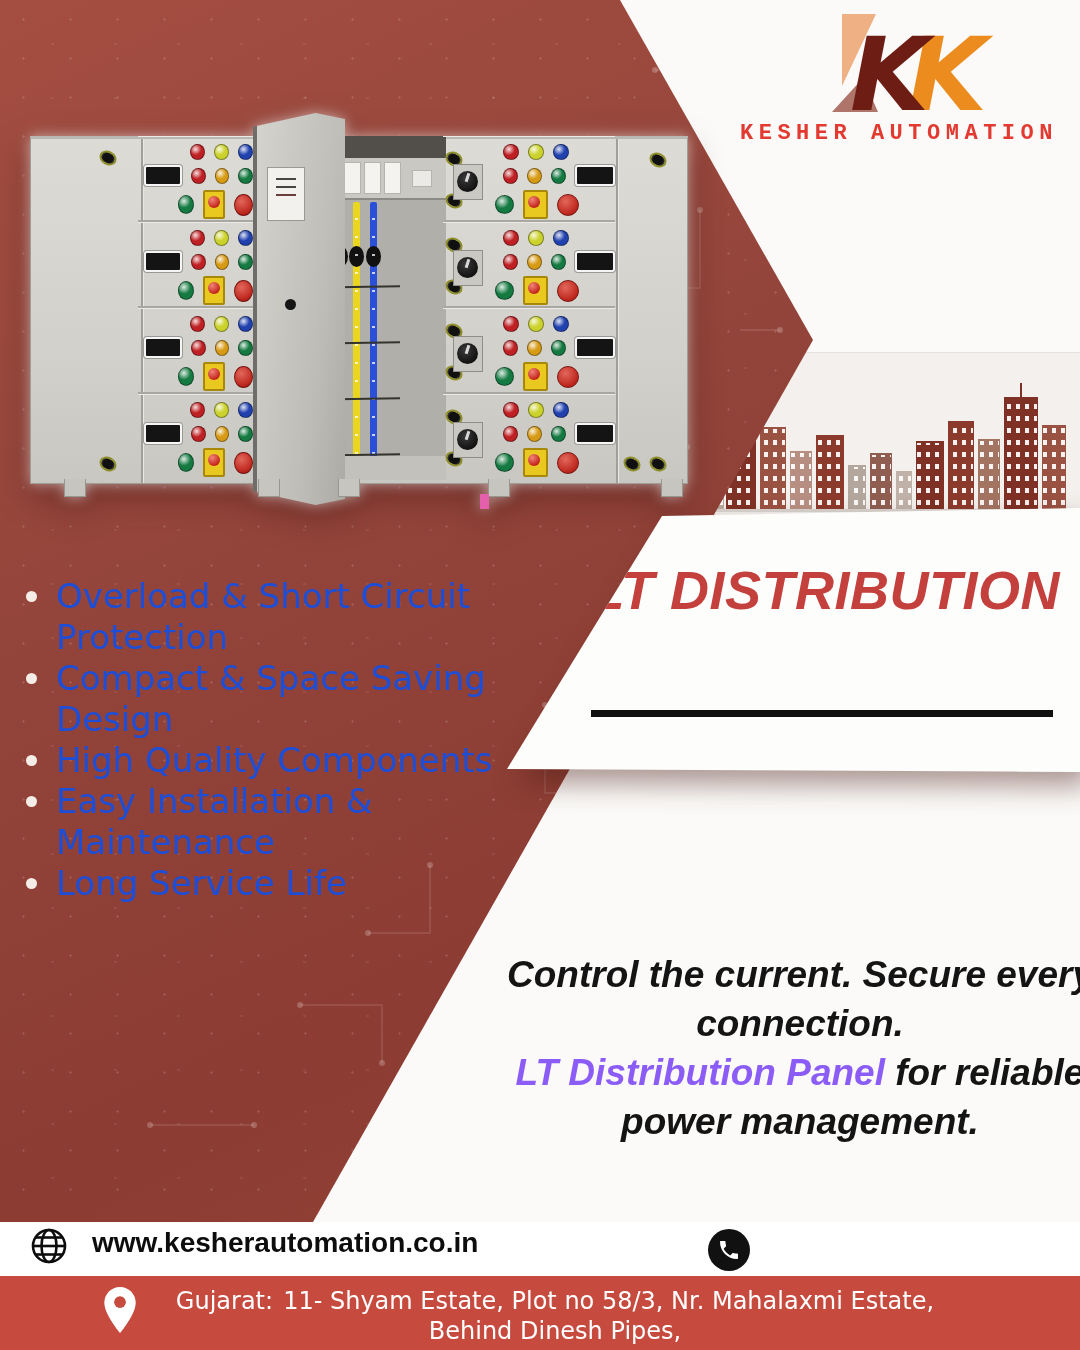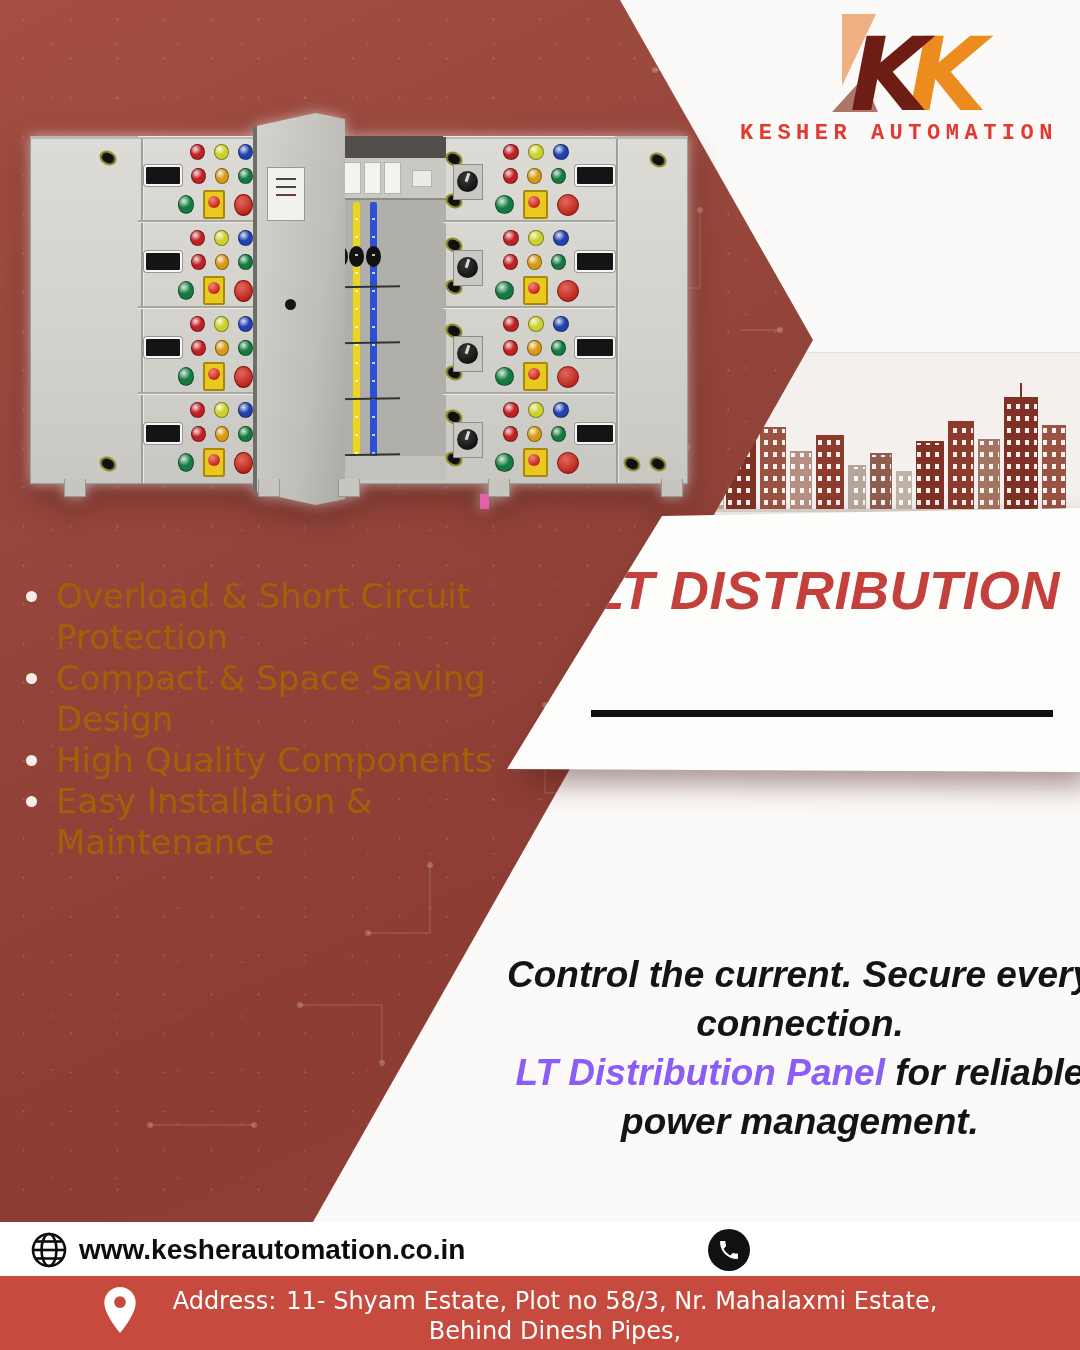--- a/index.html
+++ b/index.html
@@ -100,38 +100,38 @@
         clip-path:polygon(202px 11px,620px 3px,620px 267px,47px 264px);}
   .title{position:absolute;right:20px;top:56px;text-align:right;margin:0;
         font-family:"Liberation Sans",sans-serif;font-style:italic;font-weight:bold;
         font-size:54px;line-height:58px;letter-spacing:.5px;color:#c4403c;white-space:nowrap;}
   .title-divider{position:absolute;right:27px;top:205px;width:462px;height:7px;background:#111;}
 
   
   .features{position:absolute;left:26px;top:576px;width:510px;margin:0;padding:0;list-style:none;}
   .features li{display:flex;align-items:flex-start;gap:19px;}
   .features .dot{flex:0 0 11px;width:11px;height:11px;border-radius:50%;background:#f5ede7;margin-top:15px;}
-  .features .ftext{font-size:34px;line-height:41px;color:#a16207;}
+  .features .ftext{font-size:34px;line-height:41px;color:#1d4ed8;}
 
   
   .tagline{position:absolute;left:400px;top:950px;width:800px;text-align:center;
         font-family:"Liberation Sans",sans-serif;font-style:italic;font-weight:bold;
         font-size:37px;line-height:49px;color:#141414;}
   .tagline div{white-space:nowrap;}
   .tl-highlight{color:#8b5cf6;}
 
   
   .logo{position:absolute;left:780px;top:10px;width:240px;height:108px;}
   .wordmark{position:absolute;left:740px;top:121px;width:334px;text-align:left;
         font-family:Liberation Mono, monospace;font-weight:bold;font-size:22px;
         letter-spacing:5.5px;color:#e23a31;white-space:nowrap;}
 
   
   .band{position:absolute;left:0;top:1222px;width:1080px;height:54px;background:#ffffff;}
-  .web-row{position:absolute;left:30px;top:1227px;height:46px;display:flex;align-items:center;gap:11px;}
+  .web-row{position:absolute;left:30px;top:1227px;height:46px;display:flex;align-items:flex-start;gap:24px;}
   .web-text{font-family:"Liberation Sans",sans-serif;font-weight:bold;font-size:28px;color:#0d0d0d;}
   .phone-row{position:absolute;left:708px;top:1227px;height:46px;display:flex;align-items:center;gap:15px;}
   .phone-ico{width:42px;height:42px;border-radius:50%;background:#111;display:flex;
         align-items:center;justify-content:center;}
   .phone-num{font-family:"Liberation Sans",sans-serif;font-weight:bold;font-size:35px;color:#0d0d0d;}
   .addr-bar{position:absolute;left:0;top:1276px;width:1080px;height:74px;background:#c64a3e;}
   .addr-pin{position:absolute;left:104px;top:1287px;}
   .addr-text{position:absolute;left:140px;top:1286px;width:830px;text-align:center;
         color:#ffffff;font-size:24px;line-height:30px;}
   .addr-label{margin-right:10px;}
@@ -434,20 +434,24 @@
         <span class="ftext">Compact &amp; Space Saving Design</span>
       </li>
     <li>
         <span class="dot"></span>
         <span class="ftext">High Quality Components</span>
       </li>
     <li>
         <span class="dot"></span>
         <span class="ftext">Easy Installation &amp; Maintenance</span>
       </li>
+    <li>
+        <span class="dot"></span>
+        <span class="ftext">Long Service Life</span>
+      </li>
   </ul>
 
   <div class="tagline">
     <div>Control the current. Secure every</div>
     <div>connection.</div>
     <div><span class="tl-highlight">LT Distribution Panel</span><span> for reliable</span></div>
     <div>power management.</div>
   </div>
 
   <svg class="logo" viewBox="0 0 240 108">
@@ -480,17 +484,17 @@
       </svg>
     </span>
   </div>
 
   <div class="addr-bar"></div>
   <svg class="addr-pin" width="32" height="46" viewBox="0 0 30 44">
     <path d="M15 0C6.7 0 0 6.7 0 15c0 11.2 15 29 15 29s15-17.8 15-29C30 6.7 23.3 0 15 0z" fill="#ffffff"></path>
     <circle cx="15" cy="14.5" r="5.6" fill="#c64a3e"></circle>
   </svg>
   <div class="addr-text">
-    <div><span class="addr-label">Address:</span><span>11- Shyam Estate, Plot no 58/3, Nr. Mahalaxmi Estate, Behind Dinesh Pipes,</span></div>
+    <div><span class="addr-label">Gujarat:</span><span>11- Shyam Estate, Plot no 58/3, Nr. Mahalaxmi Estate, Behind Dinesh Pipes,</span></div>
     <div>Kiran Industries Road , Vatva Phase 1, Ahmedabad – 382445, Gujarat – India</div>
   </div>
 
 </div>
 
 </body></html>

